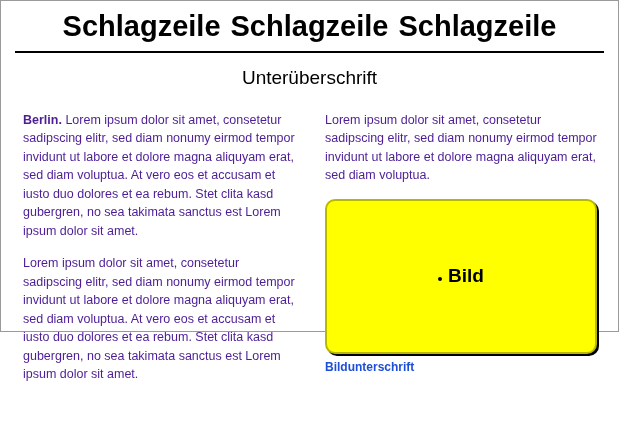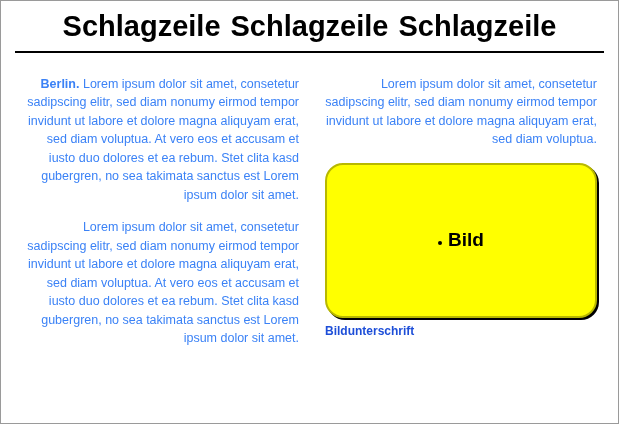--- a/index.html
+++ b/index.html
@@ -9,21 +9,21 @@
   body {
     width: 619px;
     height: 437px;
     background: #ffffff;
     font-family: "Liberation Sans", sans-serif;
     overflow: hidden;
   }
   .page {
     position: relative;
     width: 619px;
-    height: 424px;
+    height: 332px;
     box-sizing: border-box;
     border: 1px solid #9a9a9a;
     background: #ffffff;
     padding: 0;
   }
   .headline {
     text-align: center;
     font-size: 29px;
     font-weight: bold;
     color: #000000;
@@ -58,35 +58,35 @@
   }
   .col {
     width: 50%;
     box-sizing: border-box;
   }
   .col-left { width: 276px; }
   .col-right { width: 272px; }
   p.body {
     font-size: 12.5px;
     line-height: 1.48;
-    color: #3b82f6;
+    color: #4c1d95;
     margin: 0 0 14px 0;
-    text-align: right;
+    text-align: left;
   }
   p.body .lead {
     font-weight: bold;
   }
   .figure {
     margin-top: 12px;
   }
   .image-box {
     height: 155px;
     background: #ffff00;
     border: 2px solid #b8b800;
-    border-radius: 18px;
+    border-radius: 10px;
     box-shadow: 2px 2px 0 #000000;
     display: flex;
     align-items: center;
     justify-content: center;
     position: relative;
     box-sizing: border-box;
   }
   .image-box .bullet {
     width: 4px;
     height: 4px;
@@ -113,20 +113,21 @@
 
 <div class="page">
 
   <div class="headline">
     
     <span>Schlagzeile</span><span class="gap"></span><span>Schlagzeile</span><span class="gap"></span><span>Schlagzeile</span>
   </div>
 
   <div class="rule"></div>
 
+  <div class="subhead">Unterüberschrift</div>
 
   <div class="columns">
 
     <div class="col col-left">
       <p class="body"><span class="lead">Berlin.</span><span> Lorem ipsum dolor sit amet, consetetur sadipscing elitr, sed diam nonumy eirmod tempor invidunt ut labore et dolore magna aliquyam erat, sed diam voluptua. At vero eos et accusam et iusto duo dolores et ea rebum. Stet clita kasd gubergren, no sea takimata sanctus est Lorem ipsum dolor sit amet.</span></p>
       <p class="body">Lorem ipsum dolor sit amet, consetetur sadipscing elitr, sed diam nonumy eirmod tempor invidunt ut labore et dolore magna aliquyam erat, sed diam voluptua. At vero eos et accusam et iusto duo dolores et ea rebum. Stet clita kasd gubergren, no sea takimata sanctus est Lorem ipsum dolor sit amet.</p>
     </div>
 
     <div class="col col-right">
       <p class="body">Lorem ipsum dolor sit amet, consetetur sadipscing elitr, sed diam nonumy eirmod tempor invidunt ut labore et dolore magna aliquyam erat, sed diam voluptua.</p>

